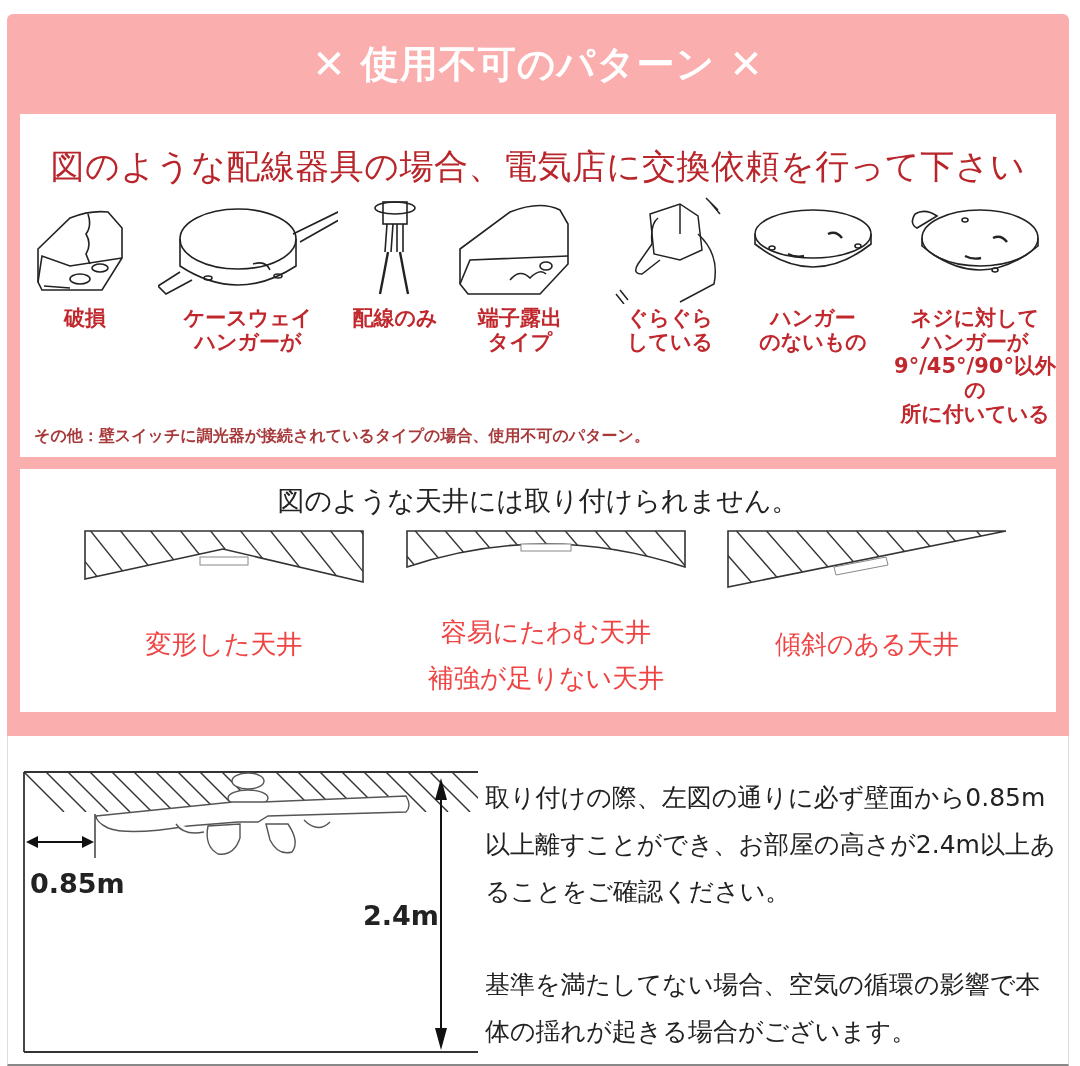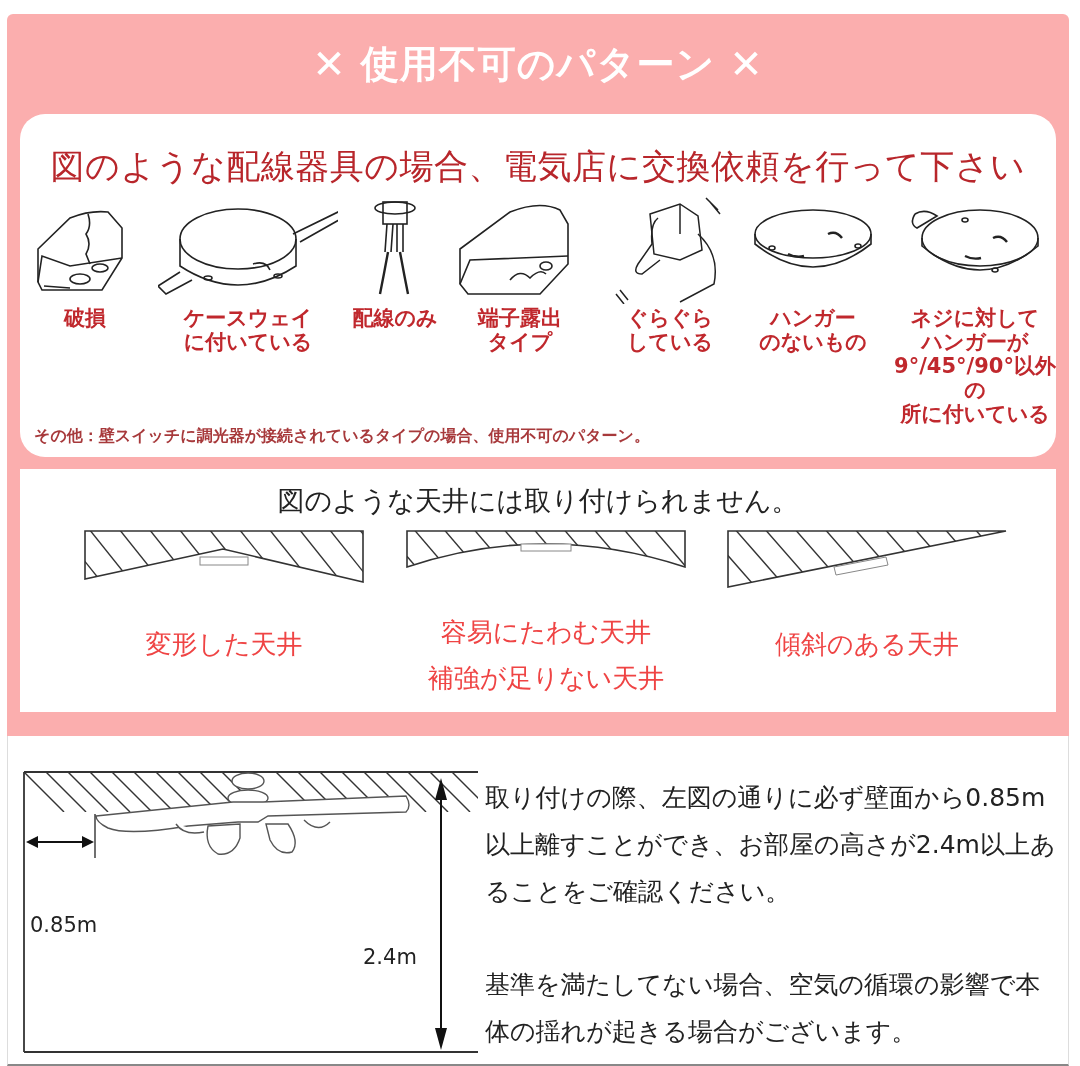--- a/index.html
+++ b/index.html
@@ -13,21 +13,20 @@
     .banner {
       position: absolute; left: 0; top: 0; width: 100%; height: 100px;
       display: flex; align-items: center; justify-content: center;
       color: #ffffff; font-weight: bold; font-size: 38px; letter-spacing: 1px;
     }
     .banner .x-icon { font-size: 40px; margin: 0 14px; font-weight: bold; }
 
     .card1 {
       position: absolute; left: 13px; top: 100px; width: 1036px; height: 343px;
       background: #ffffff;
-      border-radius: 25px;
     }
     .card1 .heading {
       position: absolute; left: 0; top: 30px; width: 100%; text-align: center;
       color: #b8262b; font-size: 34px; letter-spacing: 0.5px;
     }
     .fixtures { position: absolute; left: 0; top: 80px; width: 100%; height: 220px; }
     .fixture { position: absolute; top: 0; text-align: center; }
     .fixture svg { display: block; margin: 0 auto; }
     .fixture .label {
       color: #c0282d; font-size: 21px; font-weight: bold; line-height: 24px;
@@ -51,21 +50,21 @@
       position: absolute; text-align: center; color: #ef4444; font-size: 26px;
       line-height: 46px; white-space: pre-line;
     }
 
     .bottom {
       position: absolute; left: 7px; top: 736px; width: 1062px; height: 330px;
       background: #ffffff; border-left: 1px solid #ddd; border-right: 1px solid #ddd;
       border-bottom: 2px solid #888;
     }
     .diagram { position: absolute; left: 0; top: 0; }
-    .dim-label { position: absolute; font-weight: normal; font-size: 21px; color: #222; margin-top: 45px; }
+    .dim-label { position: absolute; font-weight: bold; font-size: 27px; color: #222; }
     .instructions {
       position: absolute; left: 477px; top: 38px; width: 580px;
       font-size: 25px; color: #222; line-height: 47px;
     }
     .instructions p { margin-bottom: 46px; }
   </style>
 </head>
 <body>
 
 <div class="pink-panel">
@@ -100,21 +99,21 @@
             <ellipse cx="80" cy="45" rx="58" ry="30"></ellipse>
             <path d="M22 45 L22 72 Q80 110 138 72 L138 45"></path>
             <path d="M135 40 L180 18 L188 22 L142 48"></path>
             <path d="M22 78 L0 92 L8 100 L34 86"></path>
             <path d="M95 70 Q108 66 112 76"></path>
             <ellipse cx="120" cy="82" rx="4" ry="2"></ellipse>
             <ellipse cx="50" cy="84" rx="4" ry="2"></ellipse>
           </g>
         </svg>
         <div class="label">ケースウェイ
-に付いている</div>
+ハンガーが</div>
       </div>
 
       <div class="fixture" style="left:330px;width:90px;">
         <svg width="90" height="110" viewBox="0 0 90 110">
           <g fill="none" stroke="#222" stroke-width="1.6">
             <ellipse cx="45" cy="14" rx="20" ry="6"></ellipse>
             <rect x="33" y="8" width="24" height="22"></rect>
             <path d="M37 30 L35 58 M43 30 L41 58 M47 30 L47 58 M53 30 L53 58"></path>
             <path d="M38 58 Q34 80 30 100 M50 58 Q54 80 58 100" stroke-width="2.4"></path>
           </g>

